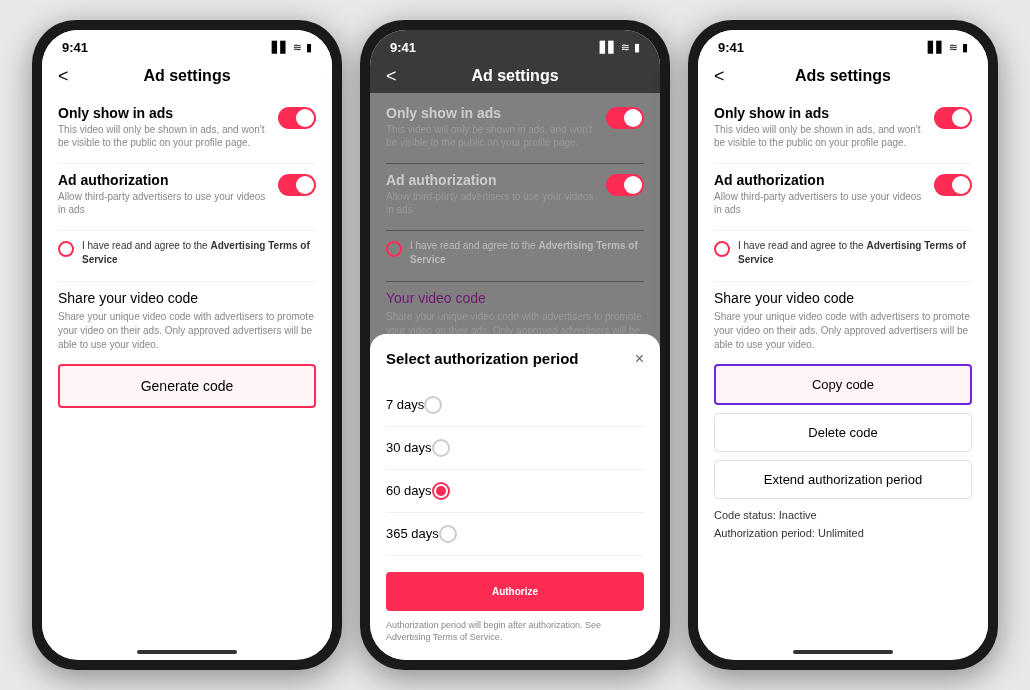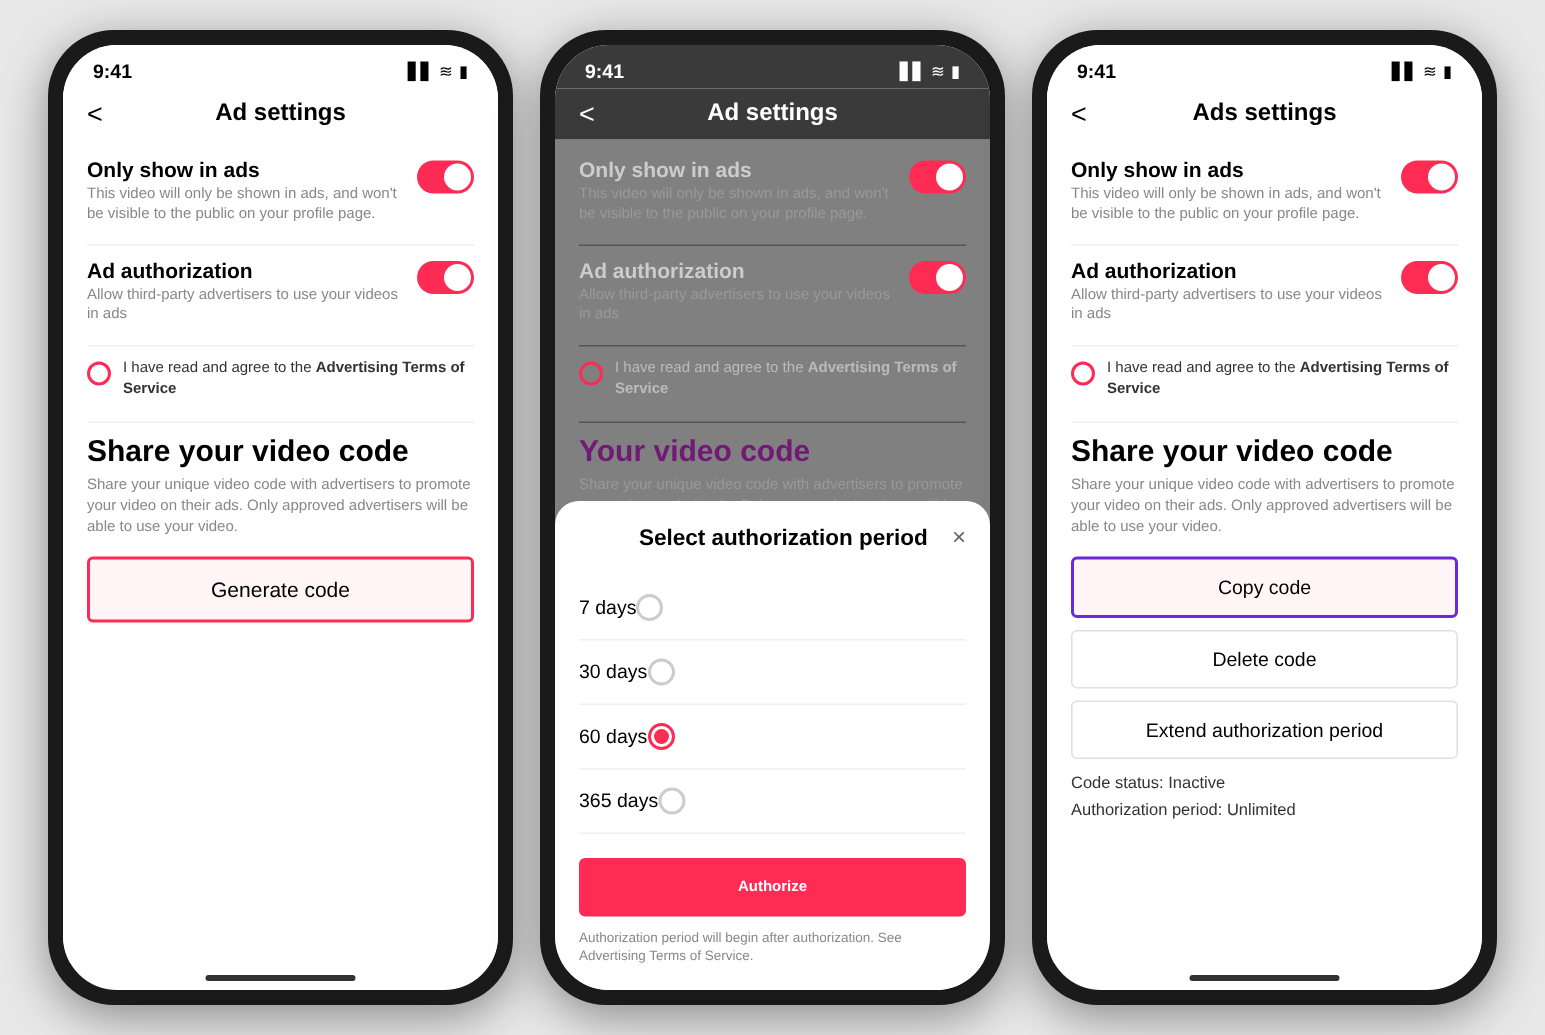--- a/index.html
+++ b/index.html
@@ -203,22 +203,22 @@
 
     .terms-text.dim {
       color: #bbb;
     }
 
     .terms-bold {
       font-weight: 700;
     }
 
     .section-title {
-      font-size: 20px;
-      font-weight: 700;
+      font-size: 14px;
+      font-weight: 400;
       color: #000;
       margin-bottom: 4px;
     }
 
     .section-title.dim {
       color: #701a75;
     }
 
     .section-desc {
       font-size: 10px;
@@ -263,21 +263,20 @@
       border-radius: 16px 16px 0 0;
       padding: 16px;
       z-index: 10;
     }
 
     .modal-header {
       display: flex;
       justify-content: space-between;
       align-items: center;
       margin-bottom: 16px;
-      margin-left: 40px;
     }
 
     .modal-title {
       font-size: 15px;
       font-weight: 600;
       color: #000;
     }
 
     .modal-close {
       font-size: 16px;

